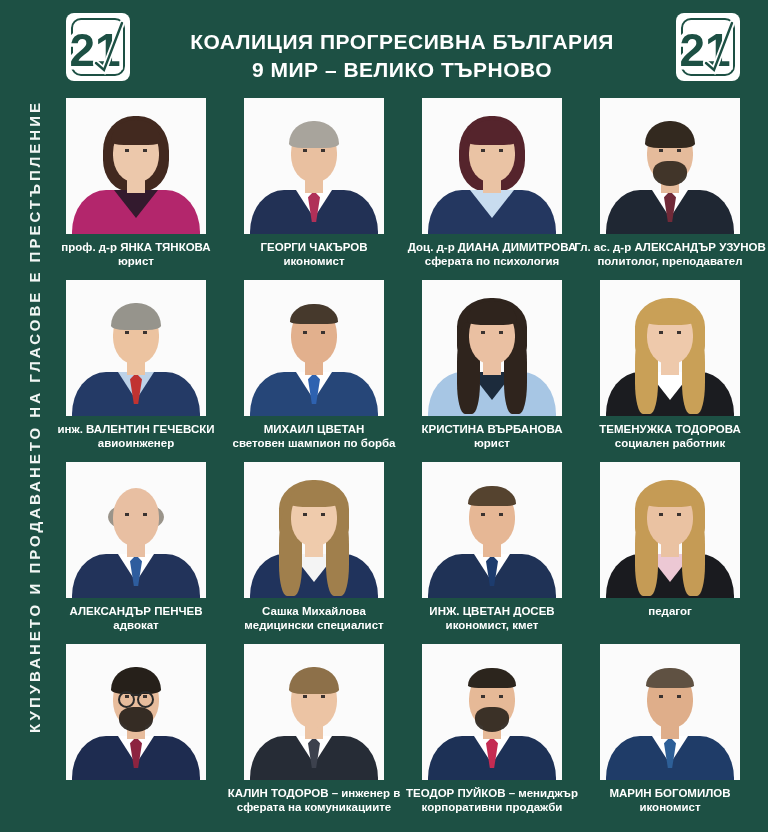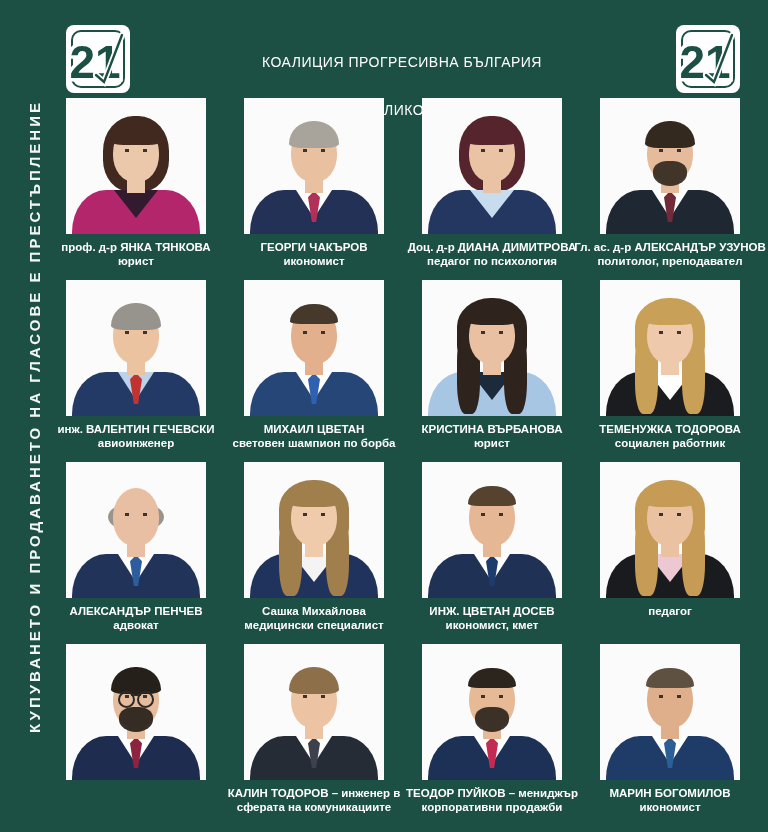--- a/index.html
+++ b/index.html
@@ -18,33 +18,33 @@
     display:flex; align-items:center; justify-content:center;
   }
   .side-strip span {
     writing-mode:vertical-rl; transform:rotate(180deg);
     font-size:15px; font-weight:bold; letter-spacing:3px;
     color:#f2f6f4; white-space:nowrap;
   }
 
   
   .logo {
-    position:absolute; top:25px; width:64px; height:68px;
+    position:absolute; top:13px; width:64px; height:68px;
   }
   .logo.left { left:66px; }
   .logo.right { right:28px; }
   .logo svg { display:block; width:100%; height:100%; }
 
   .title-block {
     position:absolute; left:130px; right:94px; top:28px;
     text-align:center;
   }
   .title-block .line {
-    font-size:14px; font-weight:normal; letter-spacing:.5px;
-    line-height:28px; white-space:nowrap;margin-top:20px;
+    font-size:21px; font-weight:bold; letter-spacing:.5px;
+    line-height:28px; white-space:nowrap;
   }
 
   
   .grid {
     position:absolute; left:66px; top:98px;
     display:grid;
     grid-template-columns:repeat(4, 140px);
     column-gap:38px;
     grid-auto-rows:182px;
   }
@@ -196,21 +196,21 @@
 
       <div class="neck"></div>
       <div class="head"></div>
       <div class="eyes"></div>
 
       <div class="hair-top"></div>
 
     </div>
     <div class="caption">
       <div class="c-name">Доц. д-р ДИАНА ДИМИТРОВА</div>
-      <div class="c-role">педагог по психология</div>
+      <div class="c-role">сферата по психология</div>
     </div>
   </div>
     <div class="card style-short has-beard" style="--skin: #e5bb9b; --hair: #33291f; --suit: #1f2733; --inner: #ffffff; --tie: #702a38;">
     <div class="photo">
 
       <div class="torso"></div>
       <div class="shirt"></div>
       <div class="tie"></div>
 
       <div class="neck"></div>

